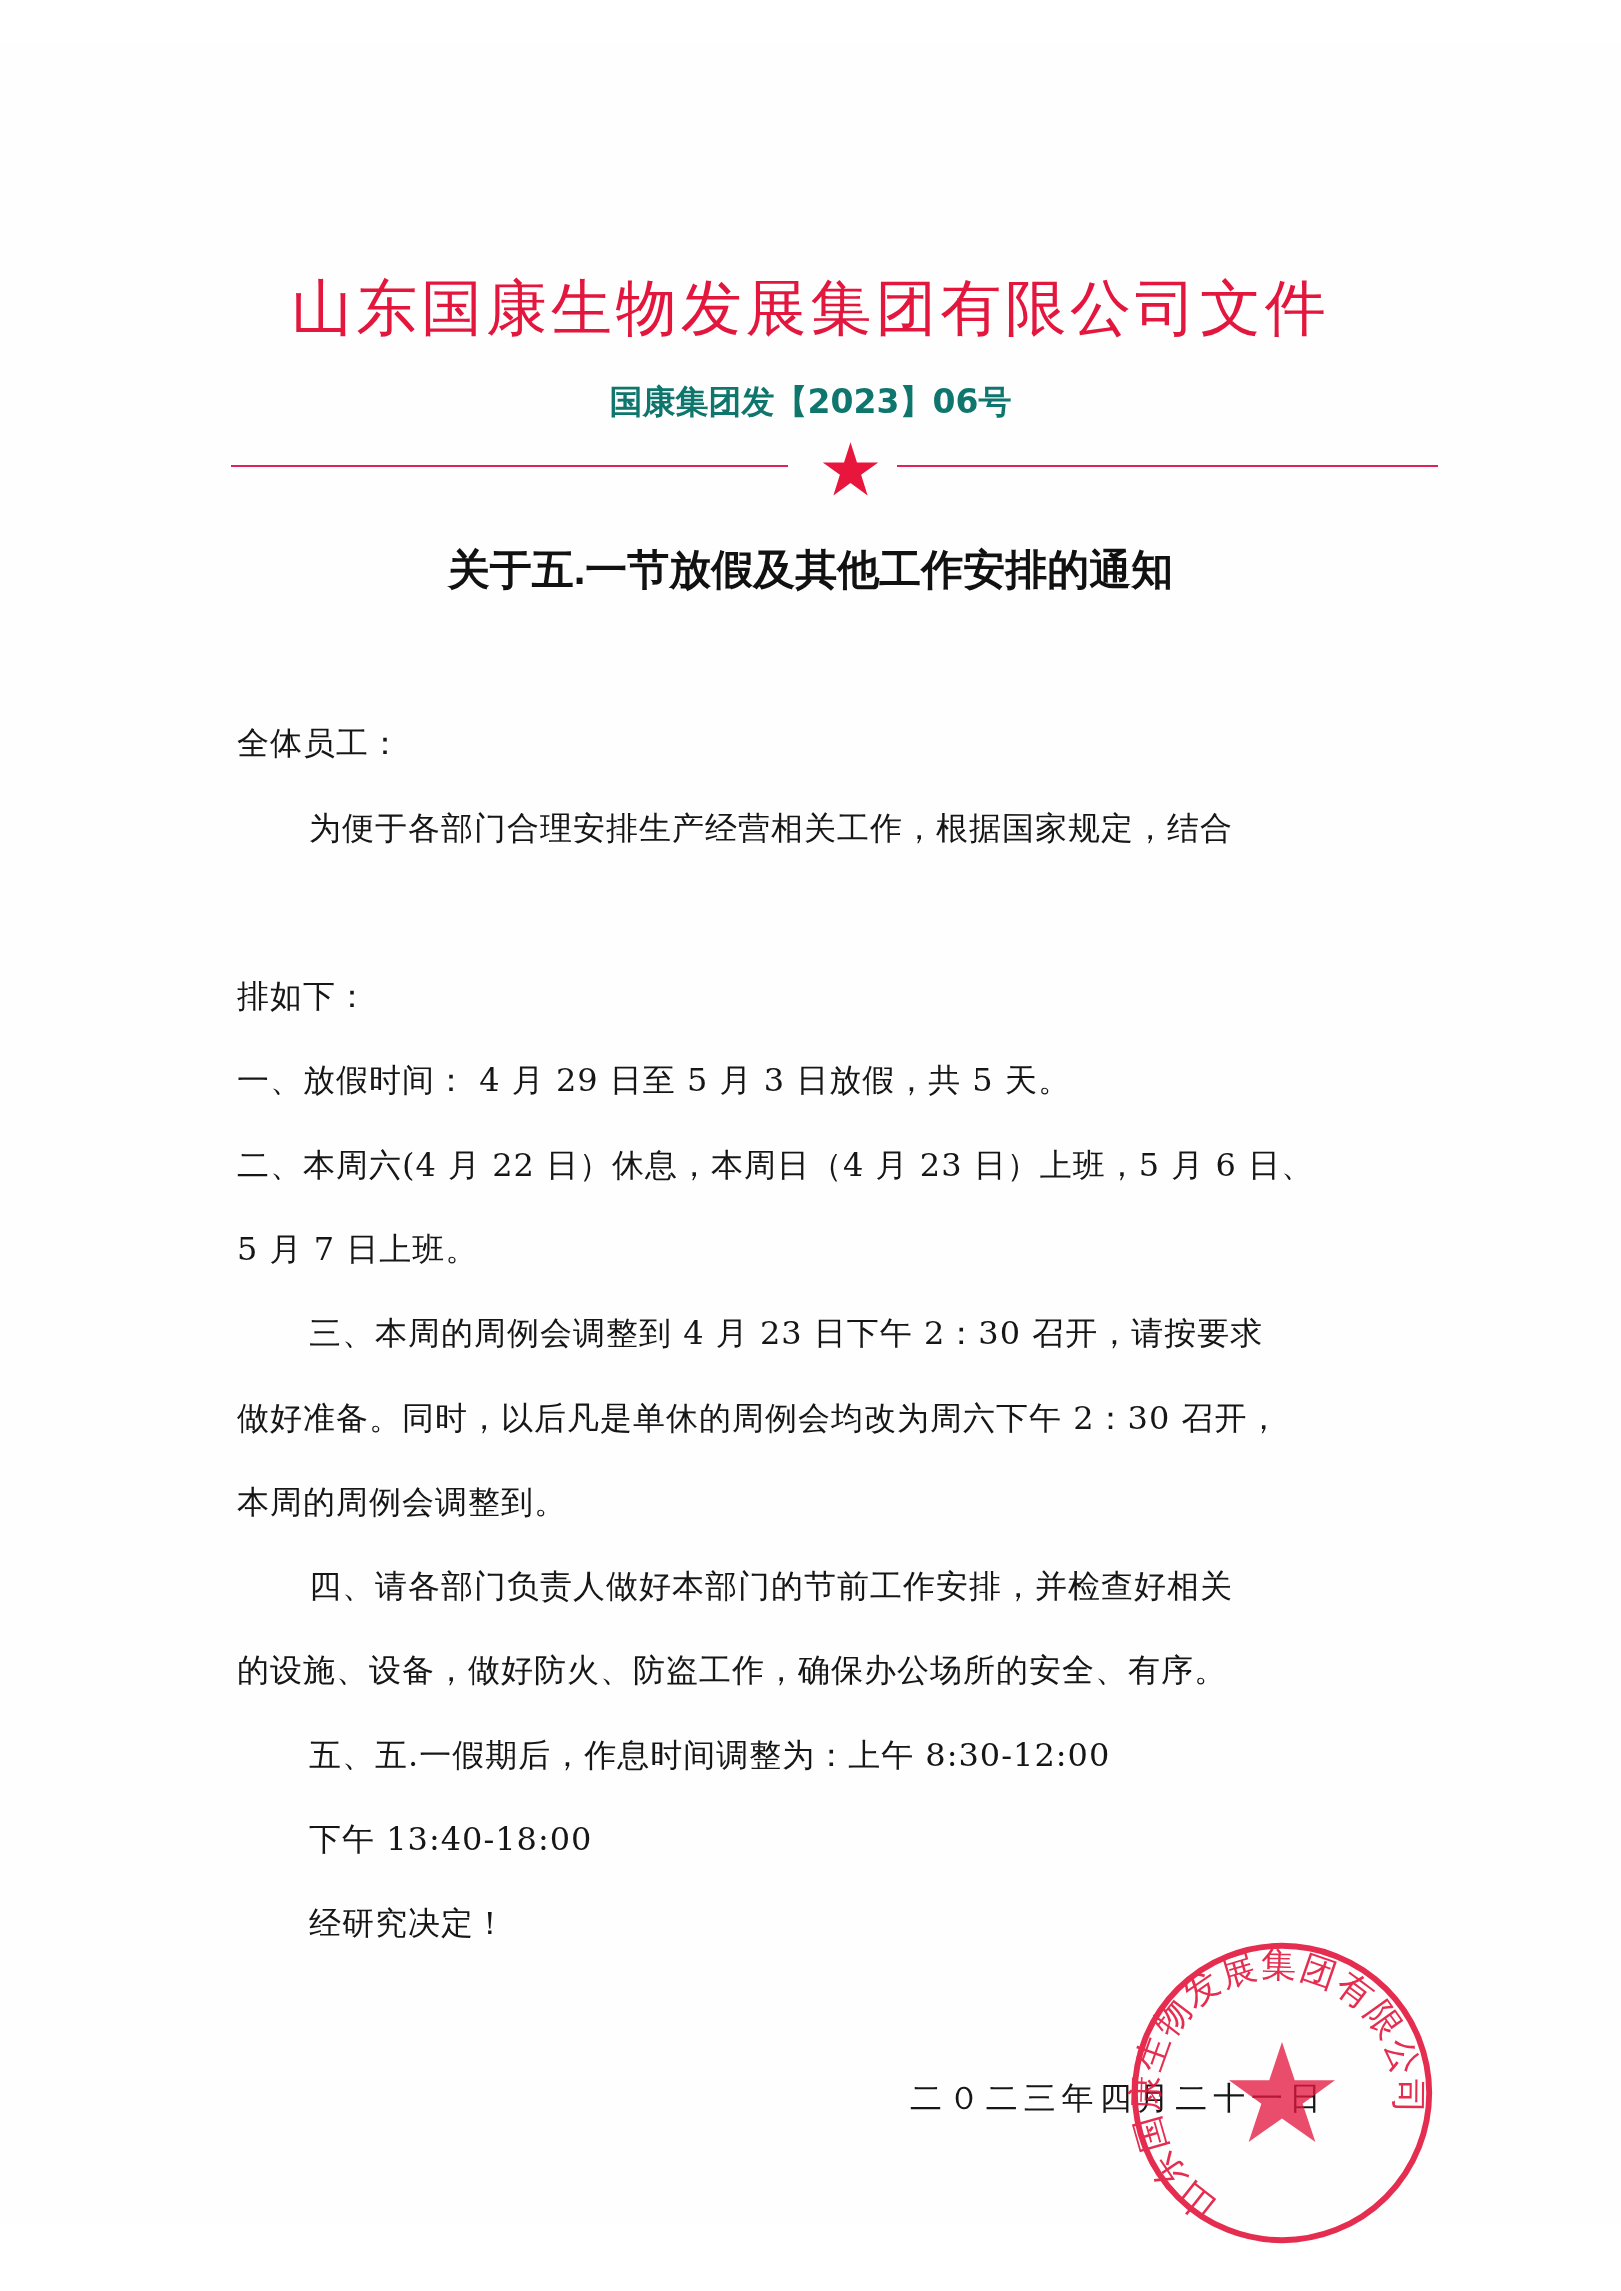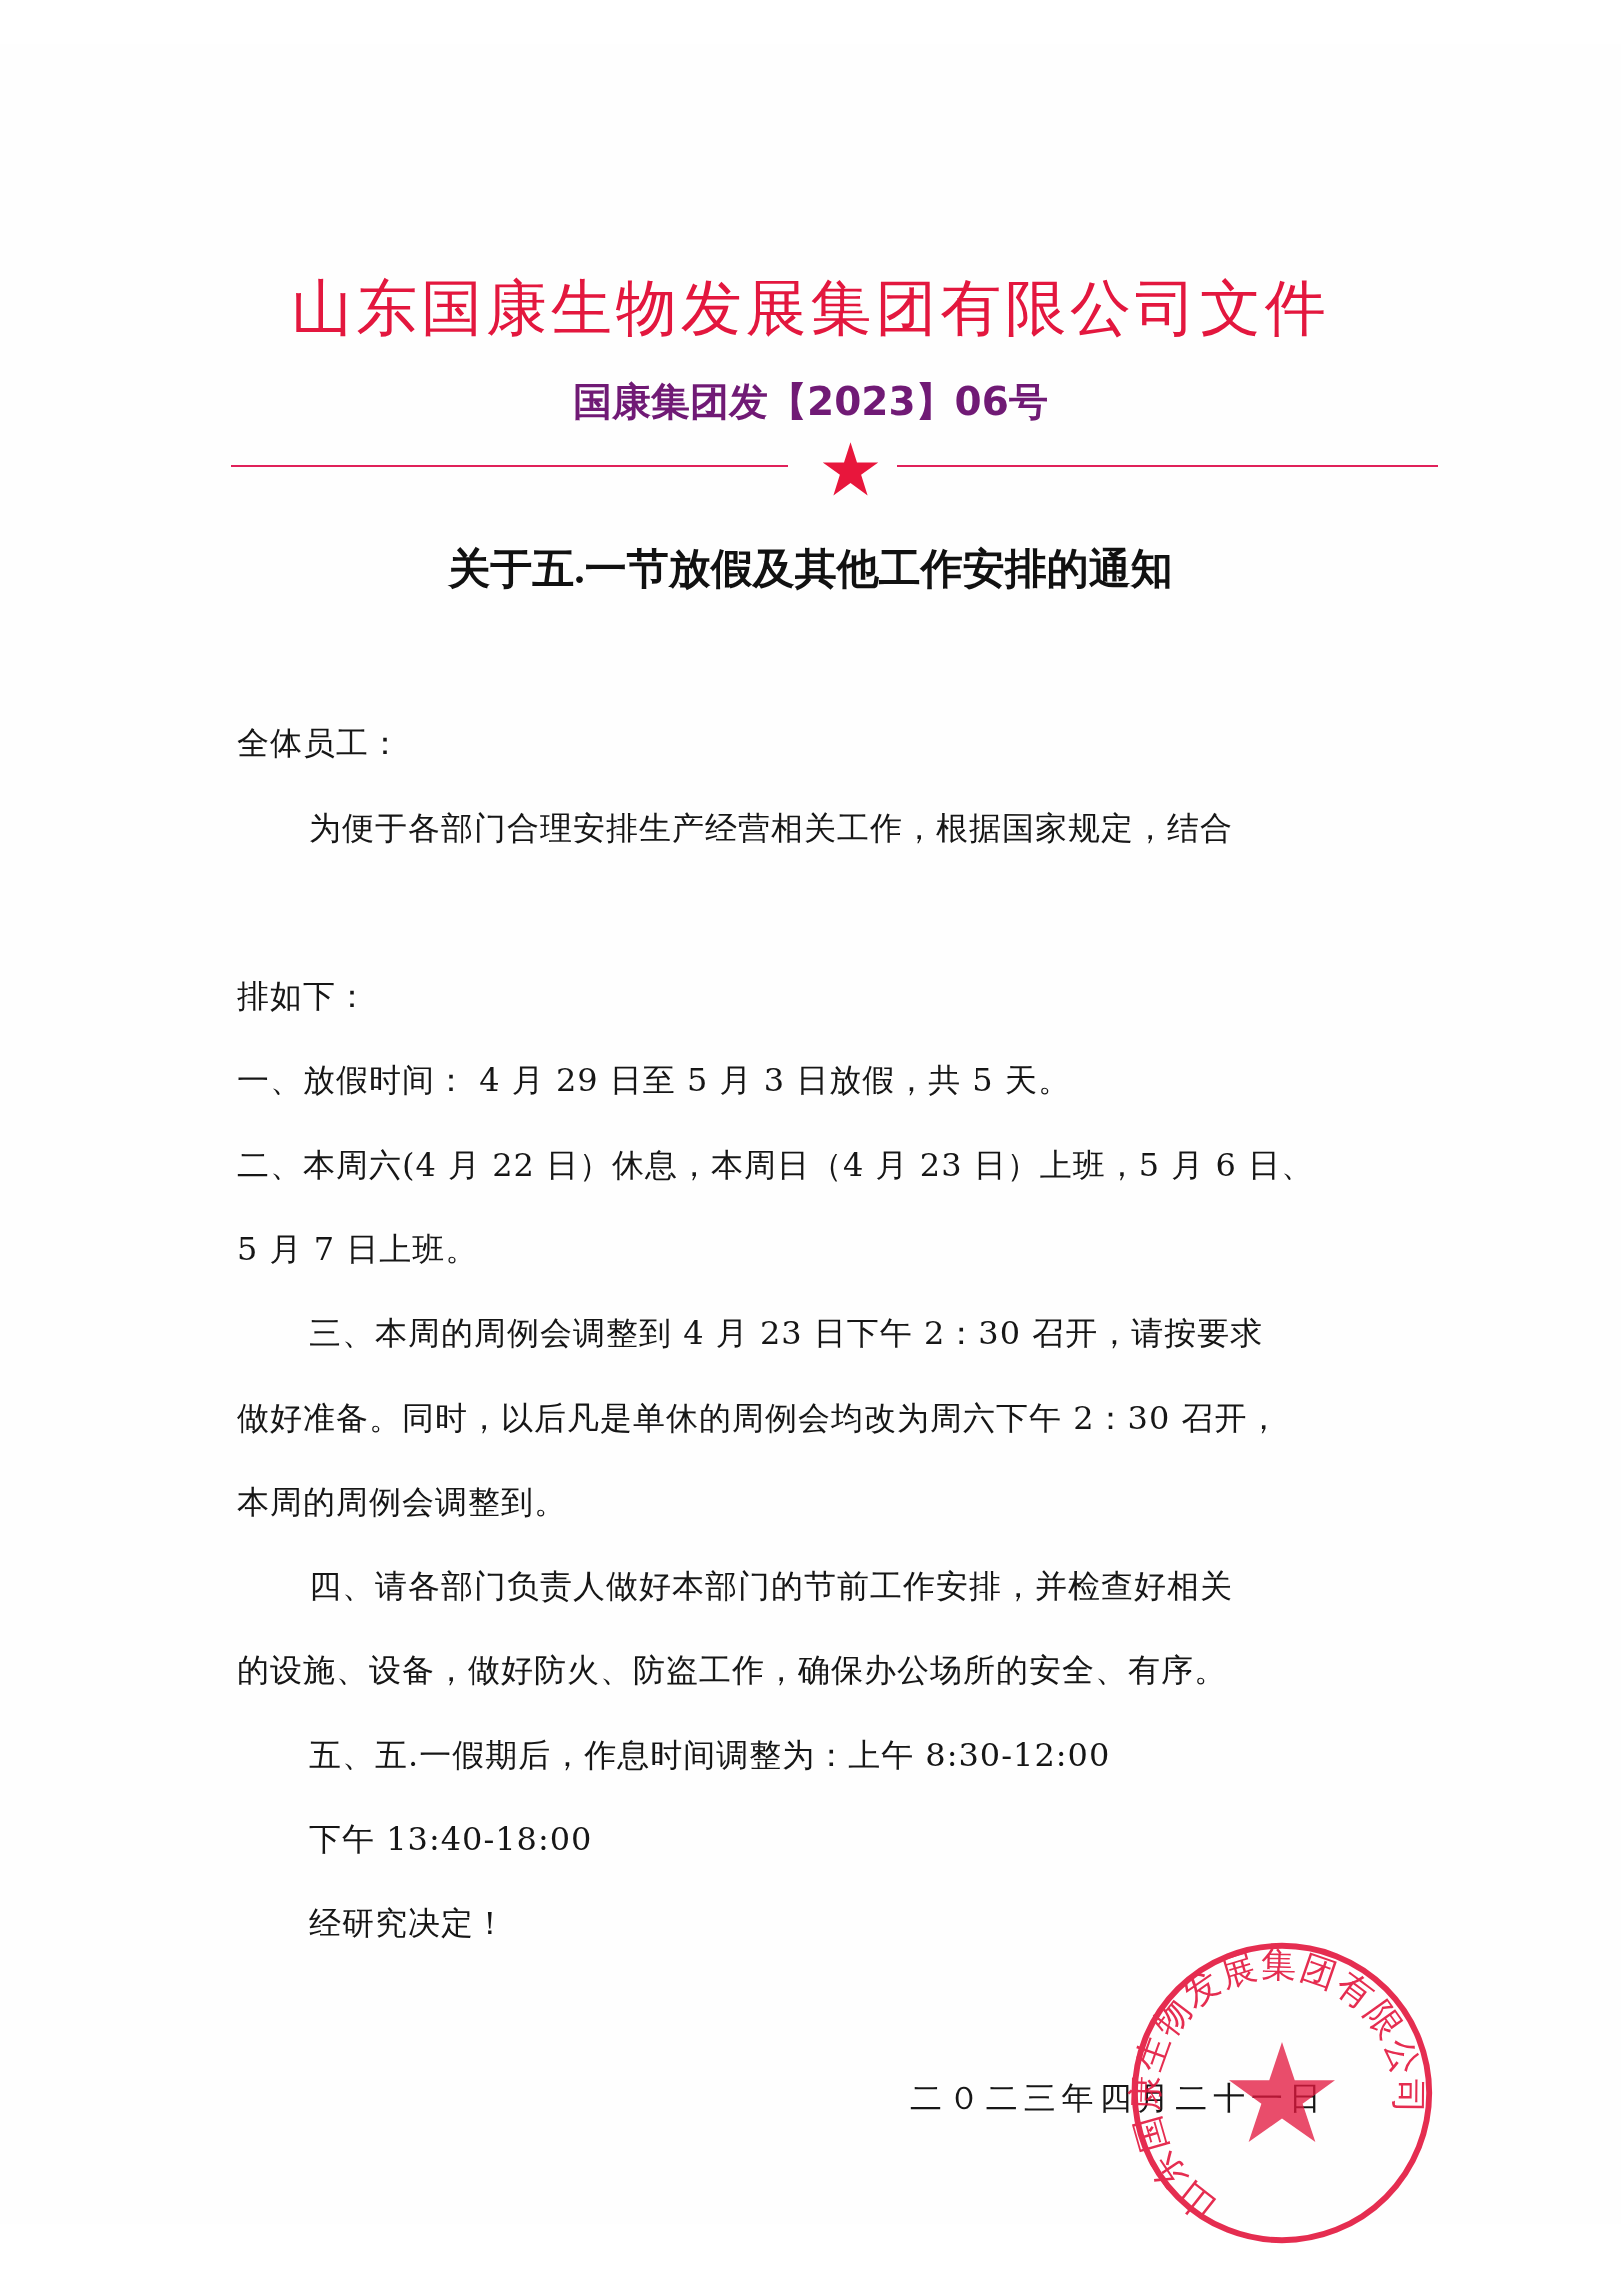--- a/index.html
+++ b/index.html
@@ -4,30 +4,30 @@
 <style>
   html, body { margin: 0; padding: 0; background: #ffffff; }
   body { width: 1621px; height: 2292px; position: relative; overflow: hidden;
          font-family: "DejaVu Serif", "Liberation Serif", serif; color: #141414; }
   .page { position: absolute; left: 0; top: 0; width: 1621px; height: 2180px; background: #fefefe; margin-top: 44px; }
 
   .doc-title { position: absolute; left: 0; width: 1621px; top: 227px; text-align: center;
                font-size: 61px; letter-spacing: 3.9px; color: #e3173e; font-weight: normal;
                font-family: "DejaVu Serif", "Liberation Serif", serif; line-height: 74px; }
   .doc-number { position: absolute; left: 0; width: 1621px; top: 336px; text-align: center;
-                font-size: 39px; font-weight: bold; color: #701a75; line-height: 43px;
+                font-size: 33px; font-weight: bold; color: #0f766e; line-height: 43px;
                 font-family: "DejaVu Sans", "Liberation Sans", sans-serif; }
   .rule { position: absolute; height: 2px; background: #e0215a; top: 421px; }
   .rule.left { left: 231px; width: 557px; }
   .rule.right { left: 897px; width: 541px; }
   .header-star { position: absolute; left: 821px; top: 397px; width: 59px; height: 57px; }
 
   .notice-title { position: absolute; left: 0; width: 1621px; top: 498px; text-align: center;
                   font-size: 42px; font-weight: bold; color: #111; line-height: 55px;
-                  font-family: Liberation Serif, serif; }
+                  font-family: Liberation Sans, sans-serif; }
 
   .line { position: absolute; left: 237px; font-size: 32px; line-height: 43px; white-space: nowrap;
           letter-spacing: 1px; color: #161616; }
   .indent { left: 309px; }
 
   .date-line { position: absolute; left: 910px; top: 2033px; font-size: 32px; line-height: 43px;
                letter-spacing: 5.9px; white-space: nowrap; color: #161616; text-align: center; }
 
   .seal { position: absolute; left: 1125px; top: 1892px; width: 314px; height: 314px; opacity: 0.9; }
 </style>

